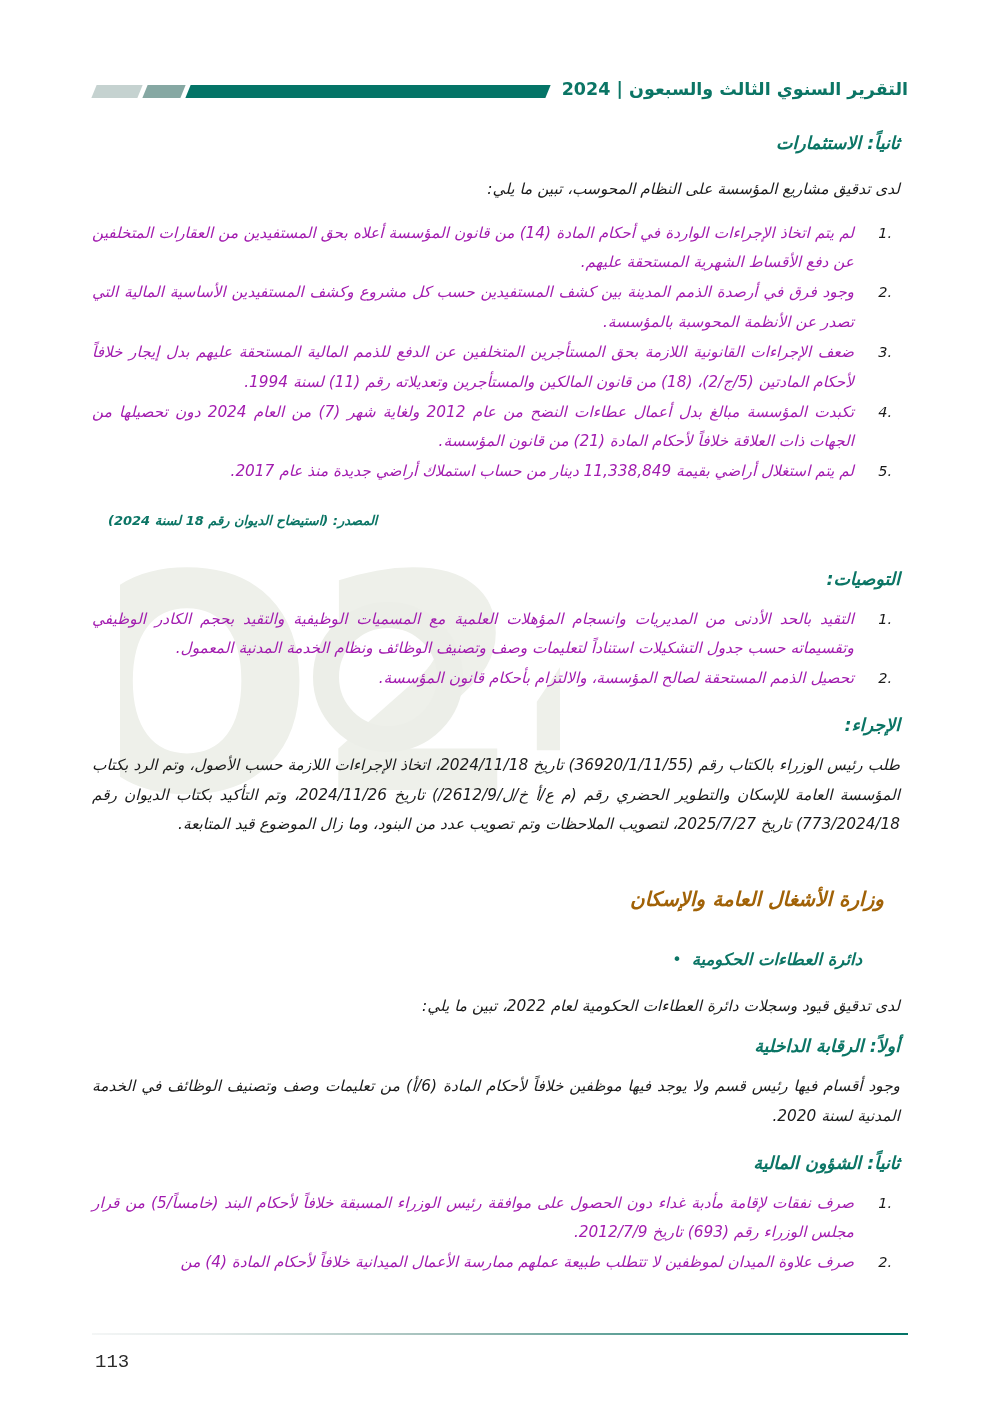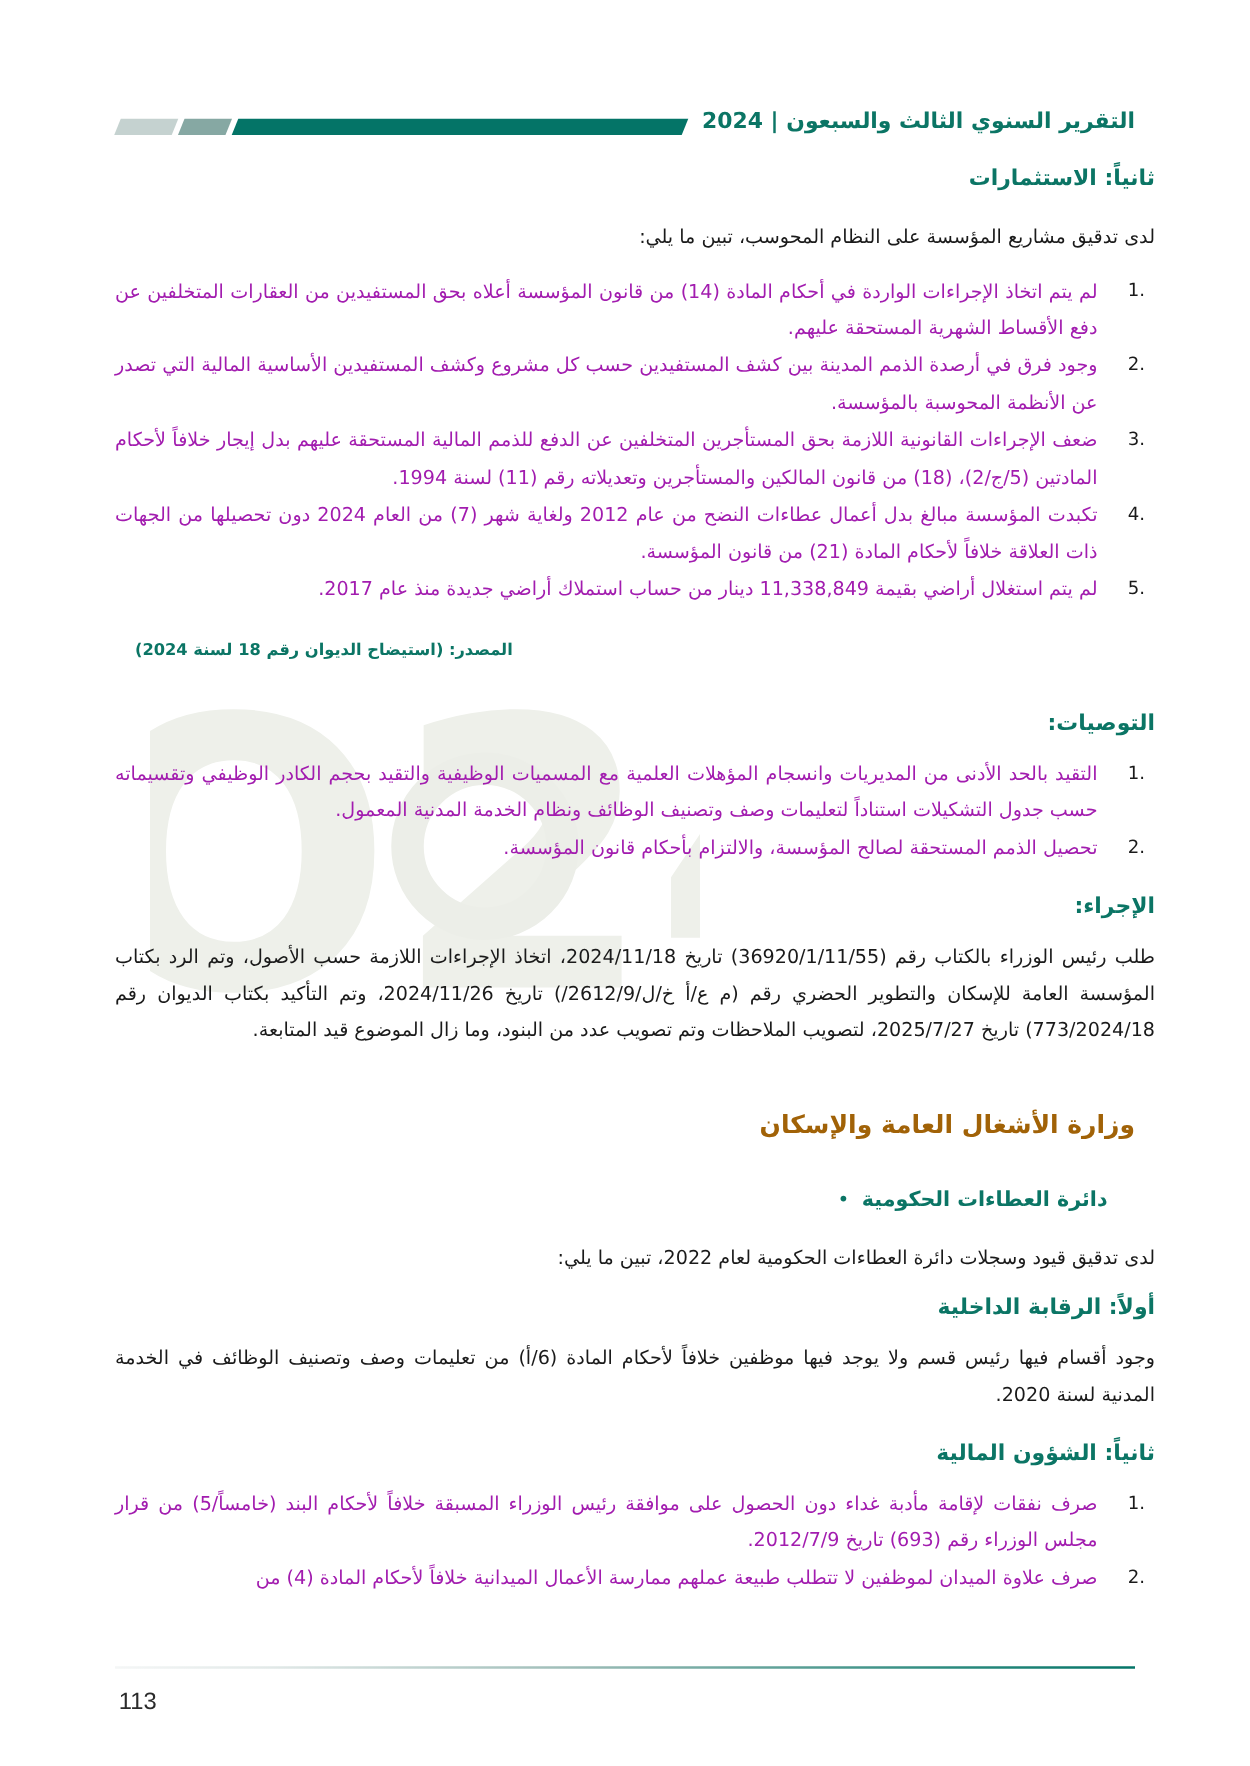--- a/index.html
+++ b/index.html
@@ -34,21 +34,21 @@
   .watermark svg { width: 100%; height: 100%; display: block; }
 
   
   .run-head {
     position: absolute;
     top: 74px;
     left: 92px;
     right: 92px;
     height: 34px;
     display: flex;
-    align-items: flex-end;
+    align-items: center;
     gap: 0;
     z-index: 3;
   }
   .run-head-title {
     font-size: 17.5px;
     font-weight: bold;
     color: #0b7565;
     white-space: nowrap;
     letter-spacing: -0.3px;
     line-height: 1;
@@ -67,23 +67,24 @@
     transform: skewX(-22deg);
   }
   .rule-seg.s1 { width: 46px; background: #c5d2d0; margin-left: 2px; }
   .rule-seg.s2 { width: 38px; background: #86a8a3; margin-left: 5px; }
   .rule-seg.s3 { flex: 1 1 auto; background: #047467; margin-left: 5px; transform: skewX(-22deg); }
 
   
   .content {
     position: absolute;
     top: 132px;
-    right: 76px;
+    right: 100px;
     left: 92px;
     z-index: 2;
+    font-style: italic;
   }
 
   h2.sec-head {
     margin: 0;
     font-size: 17.5px;
     font-weight: bold;
     color: #0b7565;
     text-align: right;
     line-height: 1.3;
   }
@@ -180,21 +181,21 @@
     height: 2px;
     background: linear-gradient(to left, #047467 0%, #2b8a7e 18%, #9dbcb7 55%, #e2e9e8 85%, #f4f6f6 100%);
     z-index: 3;
   }
   .page-num {
     position: absolute;
     left: 95px;
     bottom: 40px;
     font-size: 19px;
     color: #2b2b2b;
-    font-family: Liberation Sans, sans-serif;
+    font-family: Liberation Mono, monospace;
     direction: ltr;
     z-index: 3;
   }
 </style>
 </head>
 <body>
 
 <div class="page">
 
   <div class="watermark">

